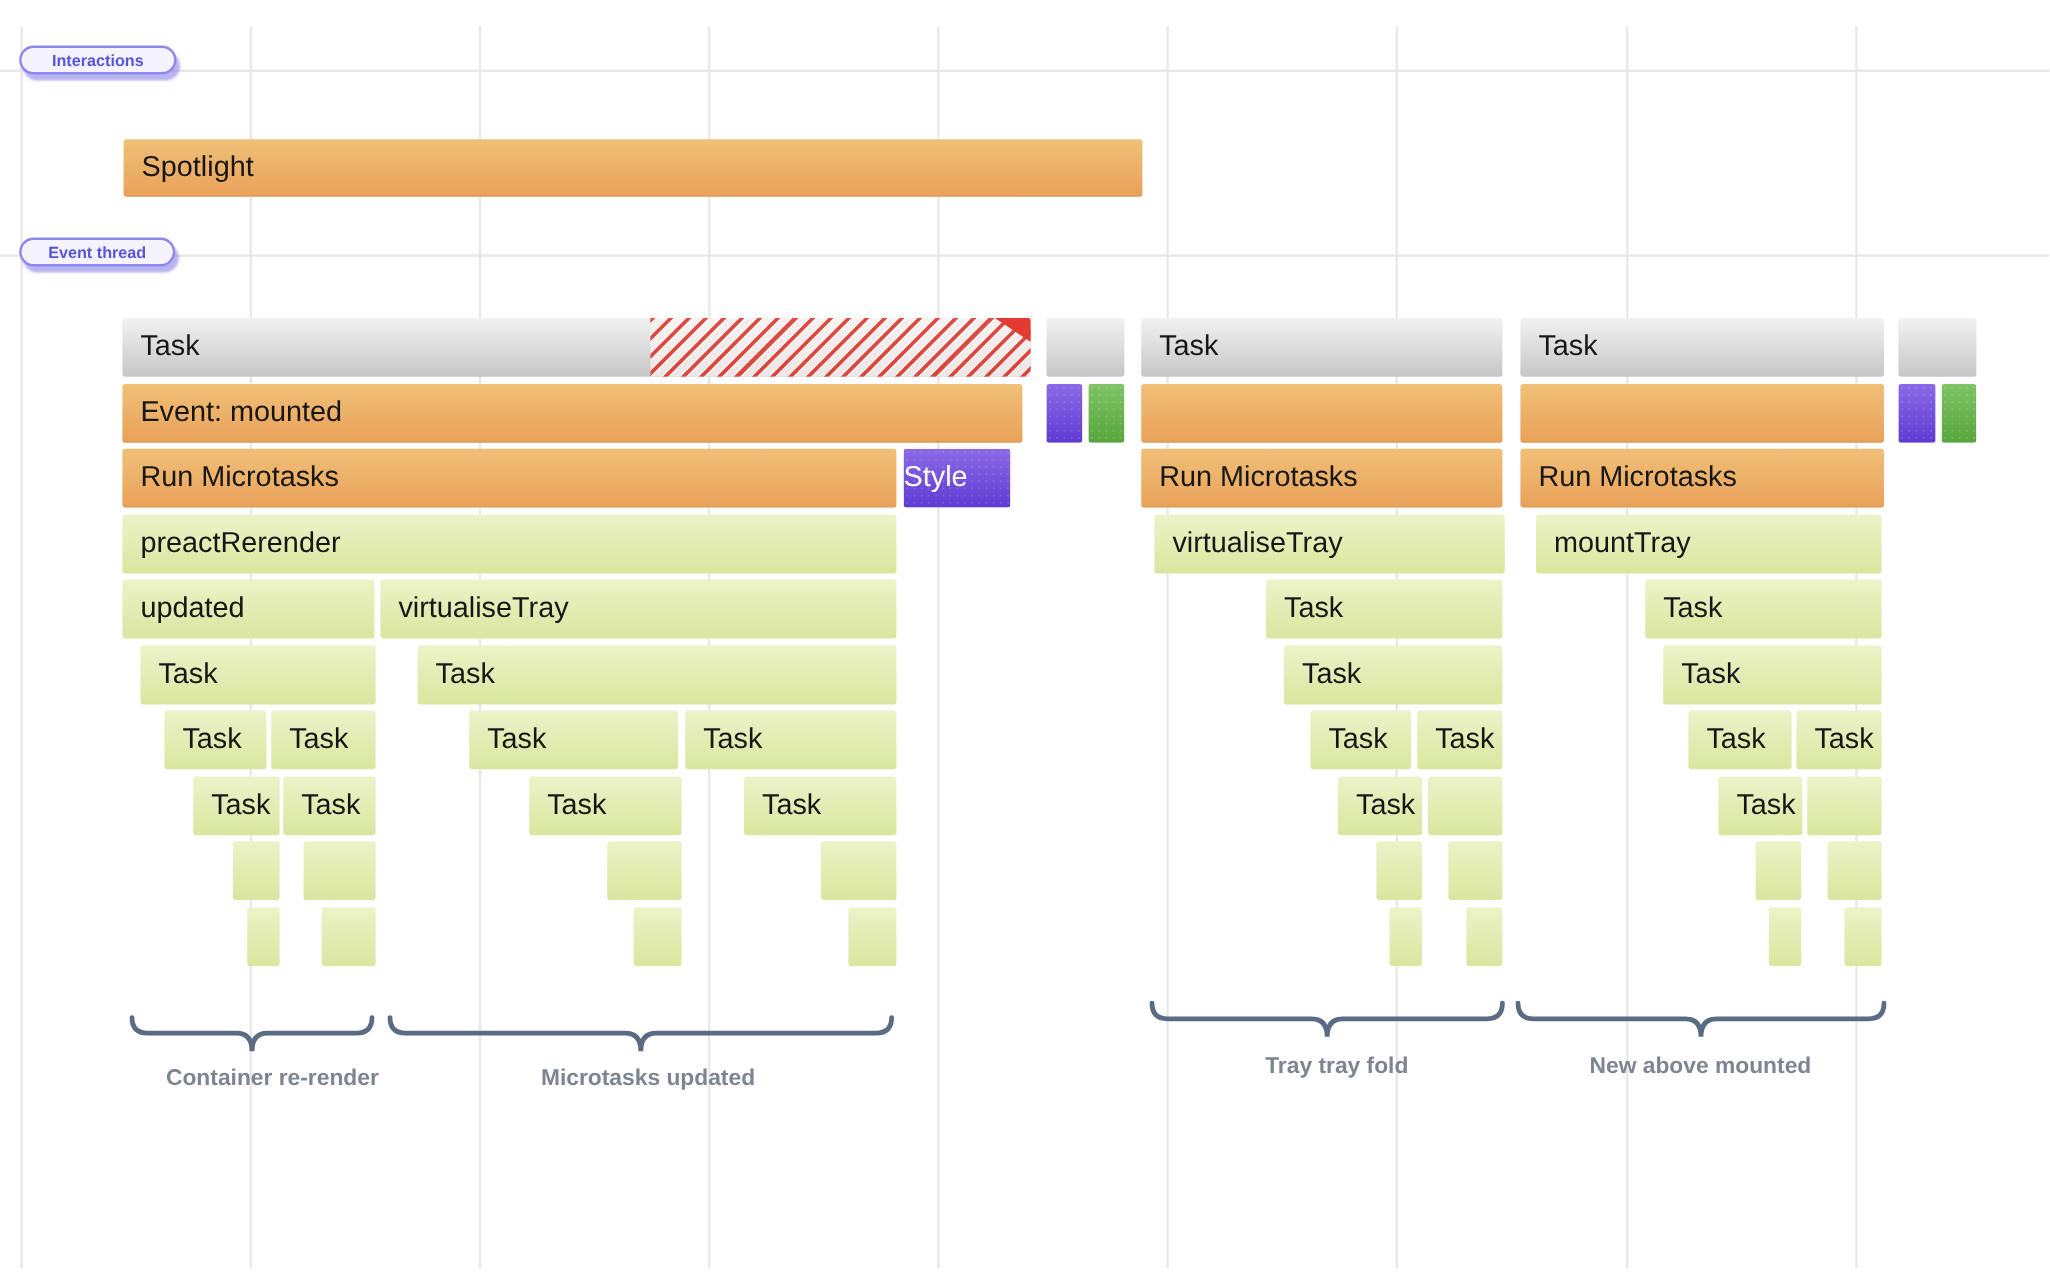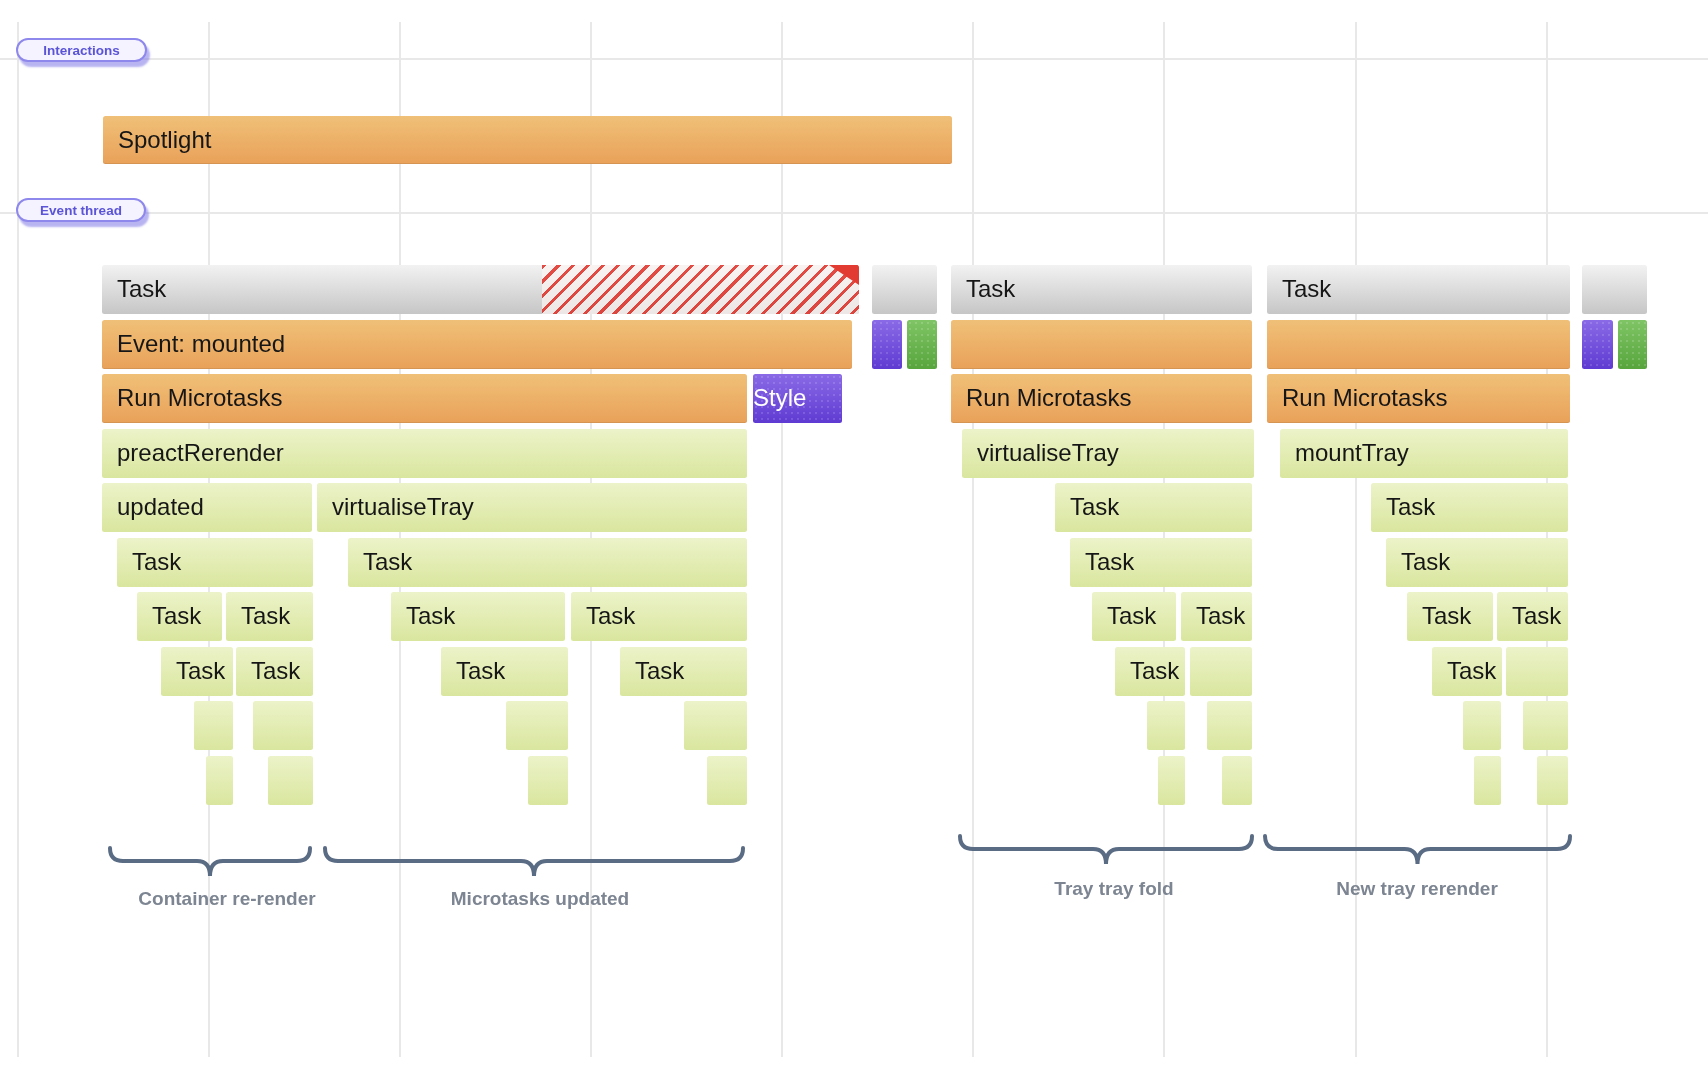--- a/index.html
+++ b/index.html
@@ -104,14 +104,14 @@
 <svg id="braces" width="1708" height="1072">
     <path d="M 110 848 Q 110 861 123 861 L 197 861 Q 210 861 210 876 Q 210 861 223 861 L 297 861 Q 310 861 310 848" fill="none" stroke="#5a6b84" stroke-width="4" stroke-linecap="round"></path>
     <path d="M 325 848 Q 325 861 338 861 L 521 861 Q 534 861 534 876 Q 534 861 547 861 L 730 861 Q 743 861 743 848" fill="none" stroke="#5a6b84" stroke-width="4" stroke-linecap="round"></path>
     <path d="M 960 836 Q 960 849 973 849 L 1093 849 Q 1106 849 1106 864 Q 1106 849 1119 849 L 1239 849 Q 1252 849 1252 836" fill="none" stroke="#5a6b84" stroke-width="4" stroke-linecap="round"></path>
     <path d="M 1265 836 Q 1265 849 1278 849 L 1404.5 849 Q 1417.5 849 1417.5 864 Q 1417.5 849 1430.5 849 L 1557 849 Q 1570 849 1570 836" fill="none" stroke="#5a6b84" stroke-width="4" stroke-linecap="round"></path>
   </svg>
 <div id="brace-labels">
     <div class="brace-label" style="left: 227px; top: 888px; color: rgb(124, 133, 145);">Container re-render</div>
     <div class="brace-label" style="left: 540px; top: 888px; color: rgb(124, 133, 145);">Microtasks updated</div>
     <div class="brace-label" style="left: 1114px; top: 878px; color: rgb(124, 133, 145);">Tray tray fold</div>
-    <div class="brace-label" style="left: 1417px; top: 878px; color: rgb(124, 133, 145);">New tray rerender</div>
+    <div class="brace-label" style="left: 1417px; top: 878px; color: rgb(124, 133, 145);">New above mounted</div>
   </div>
 
 </body></html>

